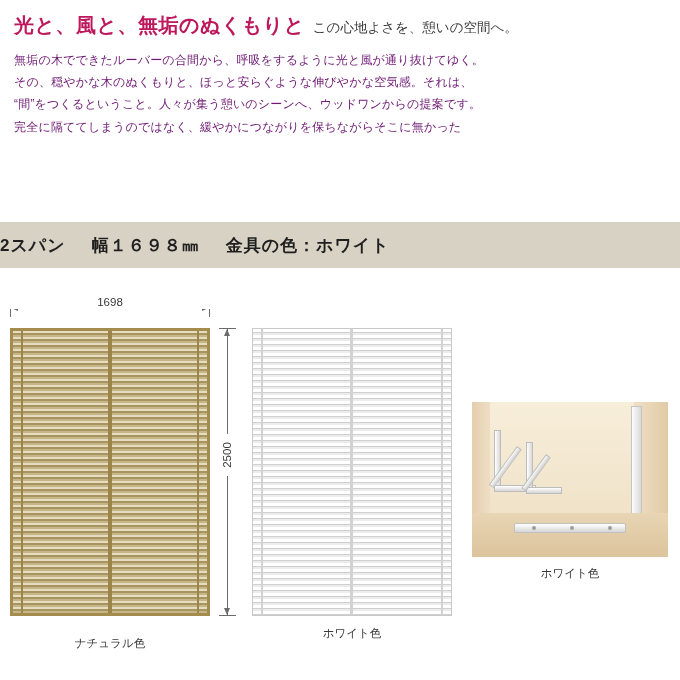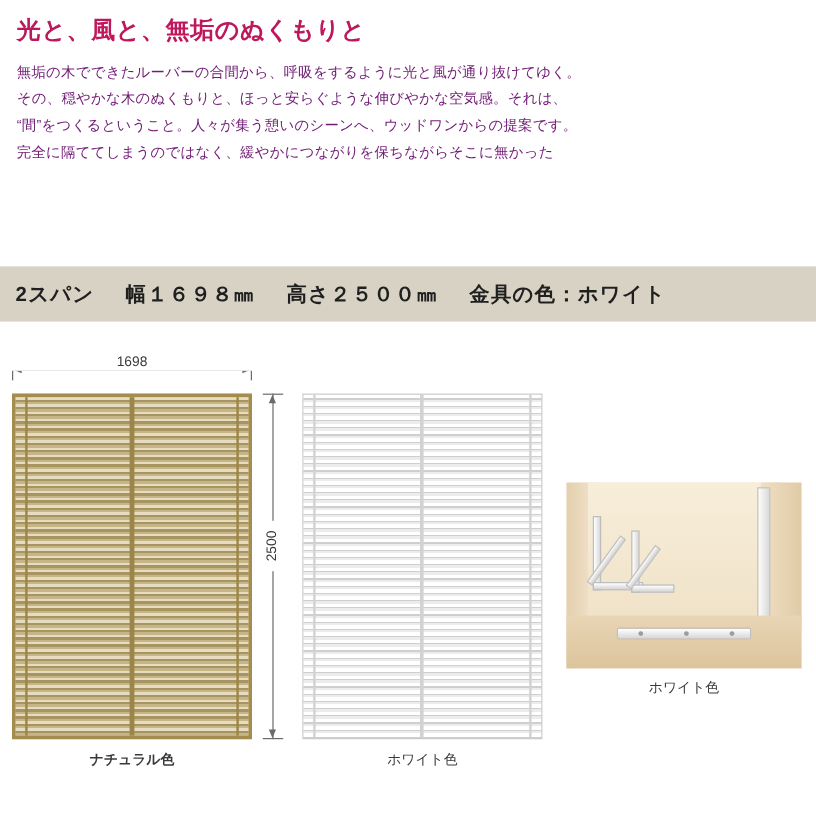--- a/index.html
+++ b/index.html
@@ -61,21 +61,21 @@
     top: 222px;
     width: 680px;
     height: 46px;
     background: #d7d2c4;
     display: flex;
     align-items: center;
   }
   .specbar-inner {
     display: flex;
     align-items: center;
-    padding-left: 13px;
+    padding-left: 0;
     font-size: 17px;
     font-weight: bold;
     color: #1f1f1f;
     letter-spacing: 1px;
   }
   .specbar-inner span {
     margin-right: 26px;
     white-space: nowrap;
   }
   .specbar-inner span:last-child {
@@ -243,23 +243,22 @@
 
   .panel-caption {
     position: absolute;
     font-size: 11.5px;
     color: #3a3a3a;
     text-align: center;
     white-space: nowrap;
   }
   .cap-natural {
     left: 10px;
-    top: 358px;
-    width: 200px;
-    font-weight: bold;
+    top: 368px;
+    width: 200px;
   }
   .cap-white {
     left: 252px;
     top: 358px;
     width: 200px;
   }
 
   
   .photo {
     position: absolute;
@@ -361,34 +360,34 @@
     color: #3a3a3a;
   }
 </style>
 </head>
 <body>
 
 <div class="page">
 
   <div class="headline">
     <div class="headline-main">光と、風と、無垢のぬくもりと</div>
+    <div class="headline-sub">この心地よさを、憩いの空間へ。</div>
   </div>
 
   <div class="lead">
     <div>無垢の木でできたルーバーの合間から、呼吸をするように光と風が通り抜けてゆく。</div>
     <div>その、穏やかな木のぬくもりと、ほっと安らぐような伸びやかな空気感。それは、</div>
     <div>“間”をつくるということ。人々が集う憩いのシーンへ、ウッドワンからの提案です。</div>
     <div>完全に隔ててしまうのではなく、緩やかにつながりを保ちながらそこに無かった</div>
   </div>
 
   <div class="specbar">
     <div class="specbar-inner">
       <span>2スパン</span>
       <span>幅１６９８㎜</span>
-      <span>高さ２５００㎜</span>
       <span>金具の色：ホワイト</span>
     </div>
   </div>
 
   <div class="figures">
 
     <div class="dim-width">
       <div class="line"></div>
       <div class="cap l"></div>
       <div class="cap r"></div>

